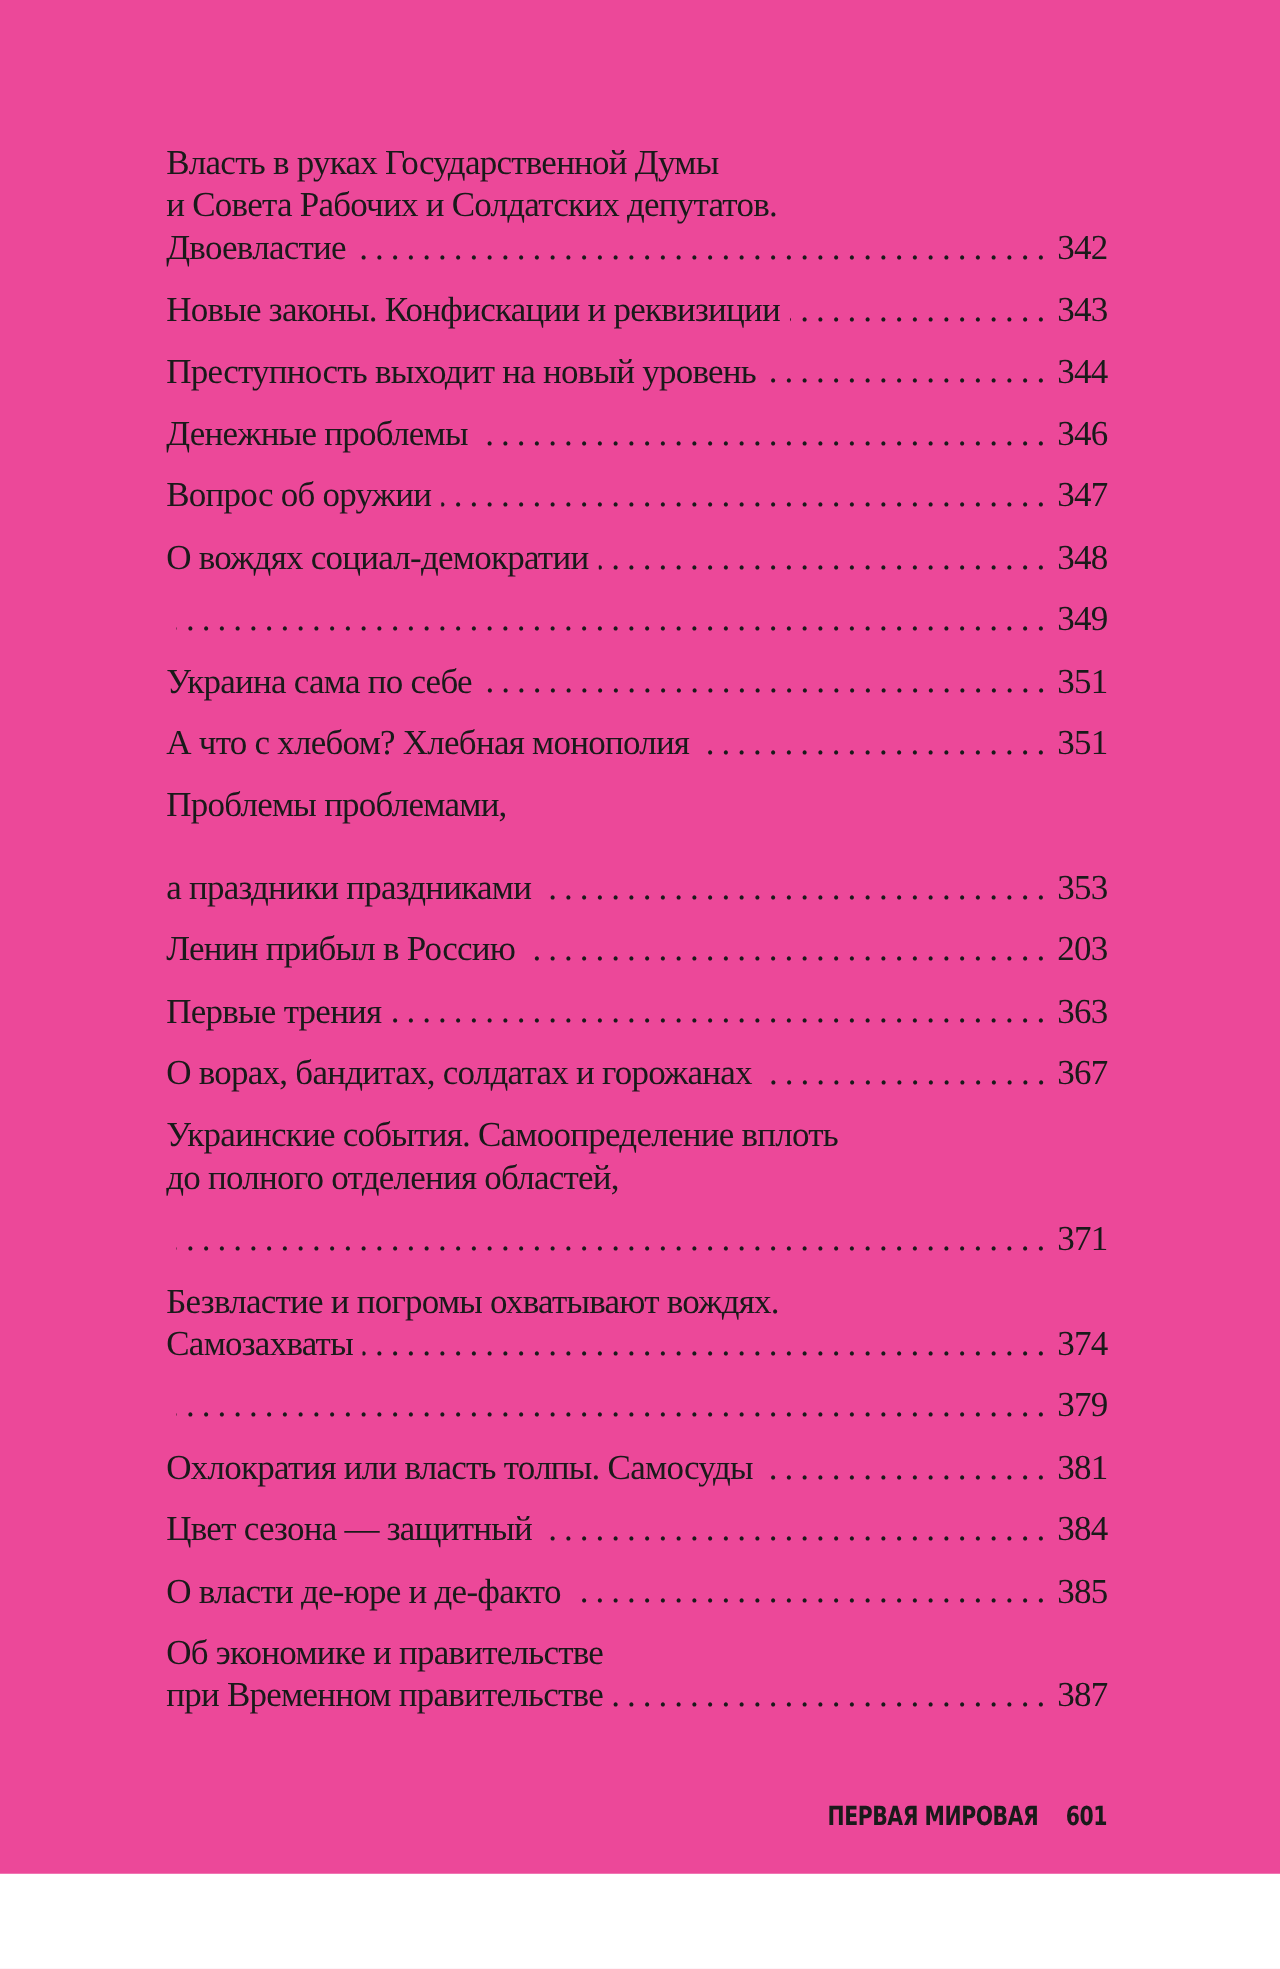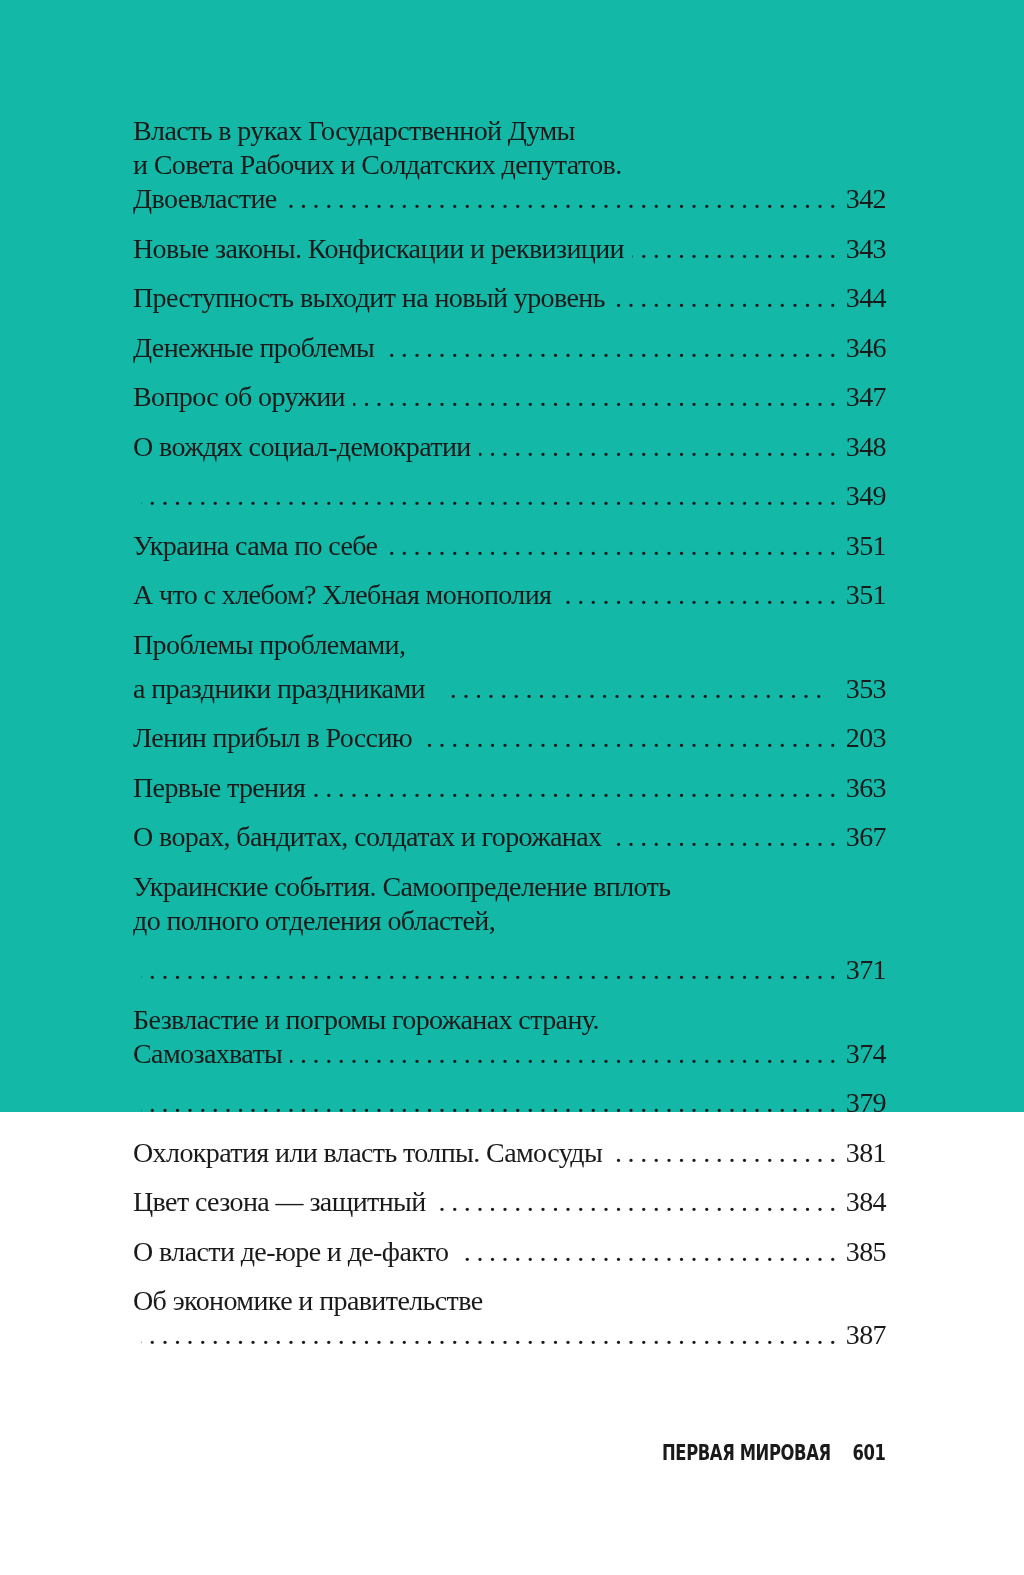--- a/index.html
+++ b/index.html
@@ -11,22 +11,22 @@
       width: 1024px;
       height: 1575px;
       position: relative;
       overflow: hidden;
       color: #1a1a1a;
     }
     .page {
       position: absolute;
       left: 0; top: 0;
       width: 1024px;
-      height: 1112px;
-      background: #14b8a6;
+      height: 1499px;
+      background: #ec4899;
     }
     .toc {
       position: absolute;
       left: 133px;
       top: 114px;
       width: 753px;
       font-family: "Liberation Serif", "DejaVu Serif", serif;
       font-size: 28px;
       line-height: 34px;
       color: #1a1a1a;
@@ -144,21 +144,21 @@
       </div>
       <div class="entry">
         <div class="last">
           <span class="title">А что с хлебом? Хлебная монополия</span>
           <span class="dots">........................................................................................................</span>
           <span class="page-num">351</span>
         </div>
       </div>
       <div class="entry">
         <span class="line">Проблемы проблемами,</span>
-        <div class="last" style="margin-top: 10px; gap: 14px;">
+        <div class="last" style="margin-top: 32px;">
           <span class="title">а праздники праздниками</span>
           <span class="dots">........................................................................................................</span>
           <span class="page-num">353</span>
         </div>
       </div>
       <div class="entry">
         <div class="last">
           <span class="title">Ленин прибыл в Россию</span>
           <span class="dots">........................................................................................................</span>
           <span class="page-num">203</span>
@@ -180,21 +180,21 @@
       </div>
       <div class="entry">
         <span class="line">Украинские события. Самоопределение вплоть</span>
         <span class="line">до полного отделения областей,</span>
         <div class="last" style="margin-top: 15.5px;">
           <span class="dots">........................................................................................................</span>
           <span class="page-num">371</span>
         </div>
       </div>
       <div class="entry">
-        <span class="line">Безвластие и погромы горожанах страну.</span>
+        <span class="line">Безвластие и погромы охватывают вождях.</span>
         <div class="last">
           <span class="title">Самозахваты</span>
           <span class="dots">........................................................................................................</span>
           <span class="page-num">374</span>
         </div>
       </div>
       <div class="entry">
         <div class="last">
           <span class="dots">........................................................................................................</span>
           <span class="page-num">379</span>
@@ -217,20 +217,21 @@
       <div class="entry">
         <div class="last">
           <span class="title">О власти де-юре и де-факто</span>
           <span class="dots">........................................................................................................</span>
           <span class="page-num">385</span>
         </div>
       </div>
       <div class="entry">
         <span class="line">Об экономике и правительстве</span>
         <div class="last">
+          <span class="title">при Временном правительстве</span>
           <span class="dots">........................................................................................................</span>
           <span class="page-num">387</span>
         </div>
       </div>
     </div>
 
   <div class="footer">
     <span>ПЕРВАЯ МИРОВАЯ</span>
     <span>601</span>
   </div>

